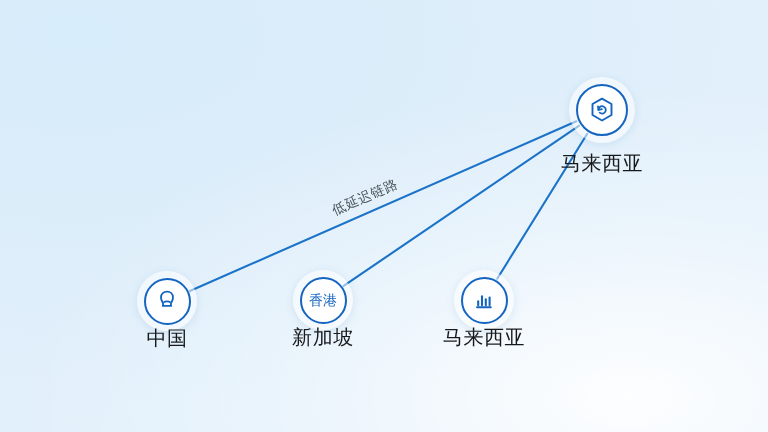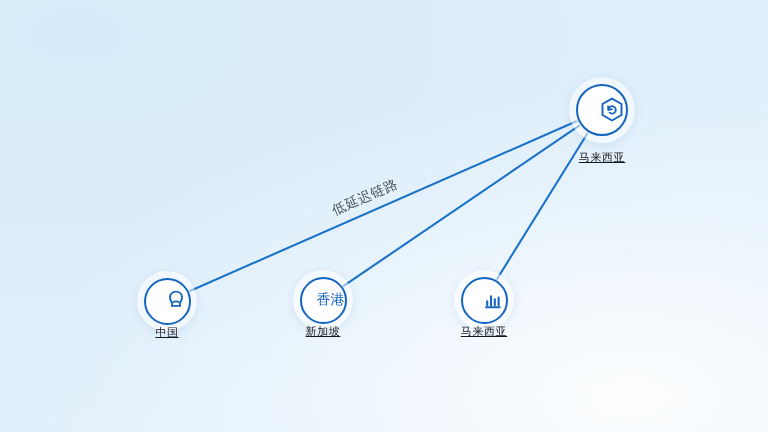--- a/index.html
+++ b/index.html
@@ -41,43 +41,41 @@
     display: flex;
     align-items: center;
     justify-content: center;
     box-shadow: 0 2px 9px rgba(80,140,190,0.16);
   }
   .node-inner {
     border-radius: 50%;
     background: #ffffff;
     display: flex;
     align-items: center;
-    justify-content: flex-end;
+    justify-content: center;
     box-sizing: border-box;
-    font-family: Liberation Serif, serif;
   }
   .node-hub .node-disc { width: 66px; height: 66px; }
   .node-hub .node-inner {
     width: 52px; height: 52px;
     border: 2.6px solid #1565c0;
   }
   .node-leaf .node-disc { width: 60px; height: 60px; }
   .node-leaf .node-inner {
     width: 47px; height: 47px;
     border: 2.4px solid #1565c0;
   }
   .node-label {
     position: absolute;
     left: 50%;
     transform: translateX(-50%);
     white-space: nowrap;
     color: #17191c;
-    font-size: 11px;
+    font-size: 20px;
     letter-spacing: 0.6px;
-    text-decoration: underline;
   }
   .node-hub .node-label { top: 40px; }
   .node-leaf .node-label { top: 24px; }
   .icon-text {
     color: #1565c0;
     font-size: 14px;
     letter-spacing: 0px;
     line-height: 1;
     white-space: nowrap;
   }

